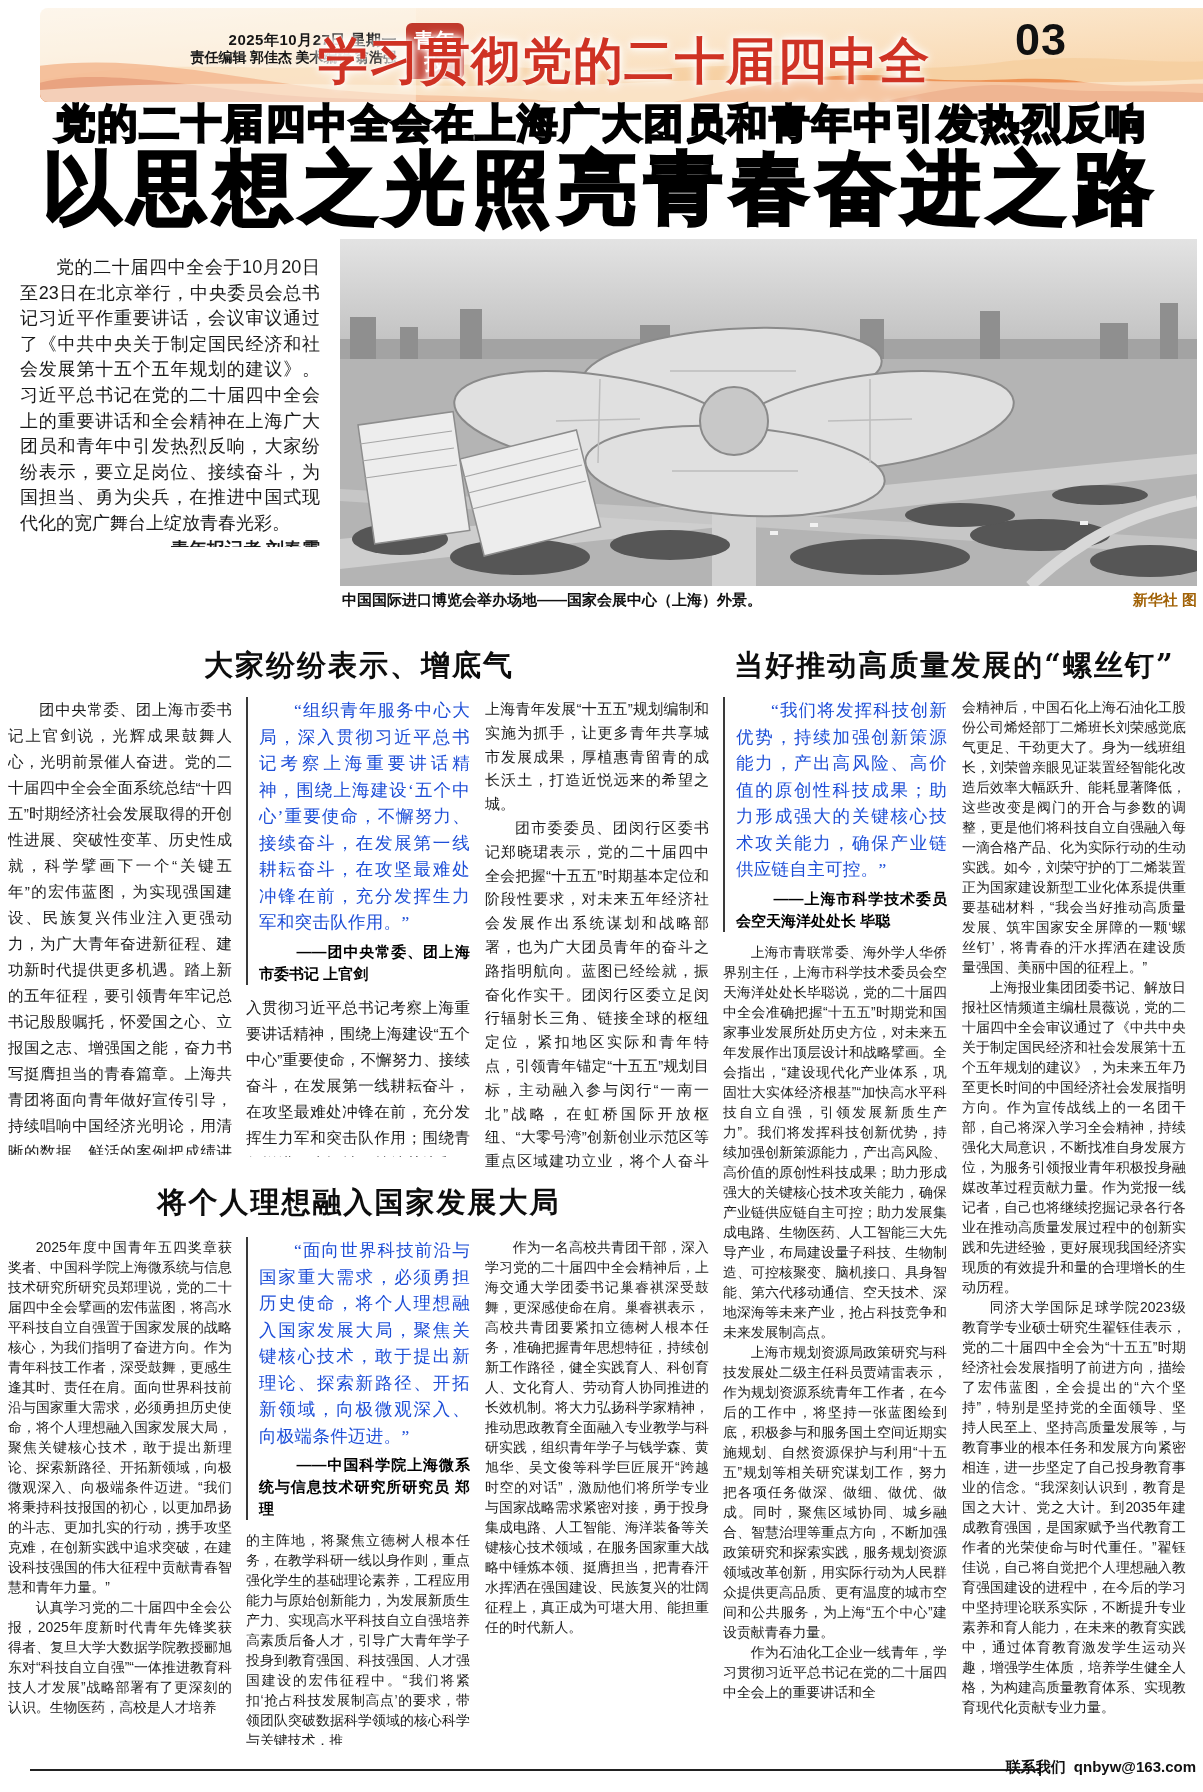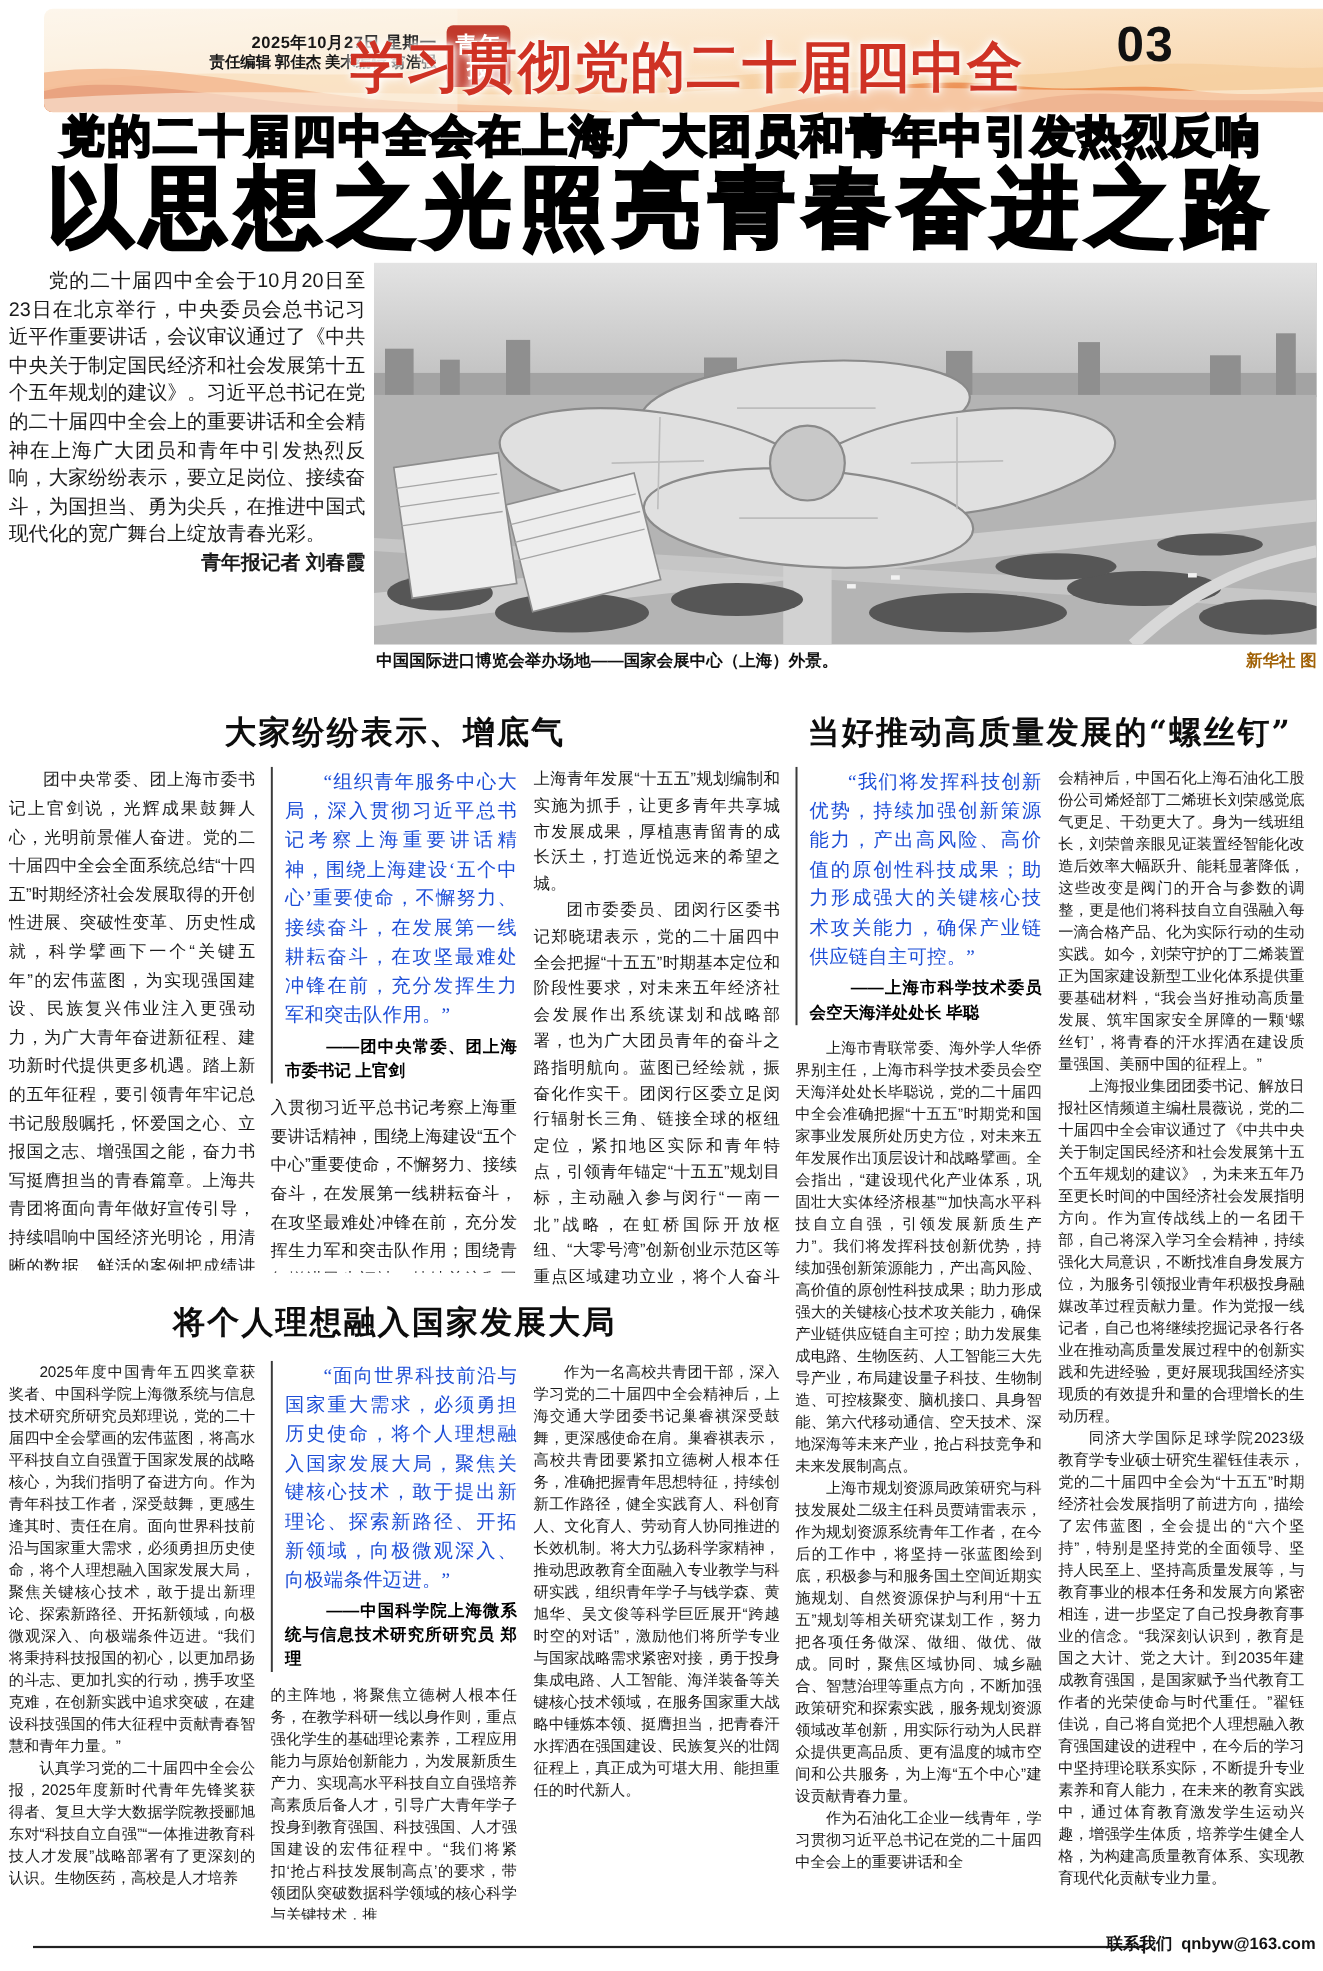--- a/index.html
+++ b/index.html
@@ -22,21 +22,21 @@
             text-shadow:0 0 4px #fff,0 0 8px #fff,0 0 12px rgba(255,255,255,.9);}
   #page-number{left:975px;top:6px;width:80px;font-size:45px;font-weight:bold;color:#111;z-index:3;letter-spacing:1px;}
   
   #kicker{left:0;top:96px;width:1203px;text-align:center;font-weight:900;font-size:40px;letter-spacing:2px;
           color:#ffffff;-webkit-text-stroke:2.4px #000;text-shadow:0 0 1px #000;}
   #mainhead{left:0;top:146px;width:1203px;text-align:center;font-weight:900;font-size:78px;line-height:84px;
           letter-spacing:8px;color:#000;-webkit-text-stroke:3px #000;}
   
   #lead{left:8px;top:243px;width:324px;height:304px;overflow:hidden;
         font-size:18px;line-height:25.6px;text-align:justify;}
-  #lead p{margin:0;text-indent:2em;}
+  #lead p{margin:12px;text-indent:2em;}
   #lead .byline{float:right;font-weight:bold;text-indent:0;}
   #photo{left:340px;top:239px;width:857px;height:347px;background:#c9c9c9;overflow:hidden;}
   #caption{left:342px;top:591px;width:720px;font-size:15px;font-weight:bold;color:#111;}
   #credit{left:1040px;top:591px;width:157px;text-align:right;font-size:15px;font-weight:bold;color:#a16207;}
   
   .sec-title{position:absolute;text-align:center;font-family:"DejaVu Serif","Liberation Serif",serif;
              font-weight:900;font-size:29px;letter-spacing:2px;color:#0d0d0d;white-space:nowrap;}
   
   .col{position:absolute;width:224px;overflow:hidden;text-align:justify;color:#1c1c1c;}
   .col p{margin:0 0 0 0;text-indent:2em;}

